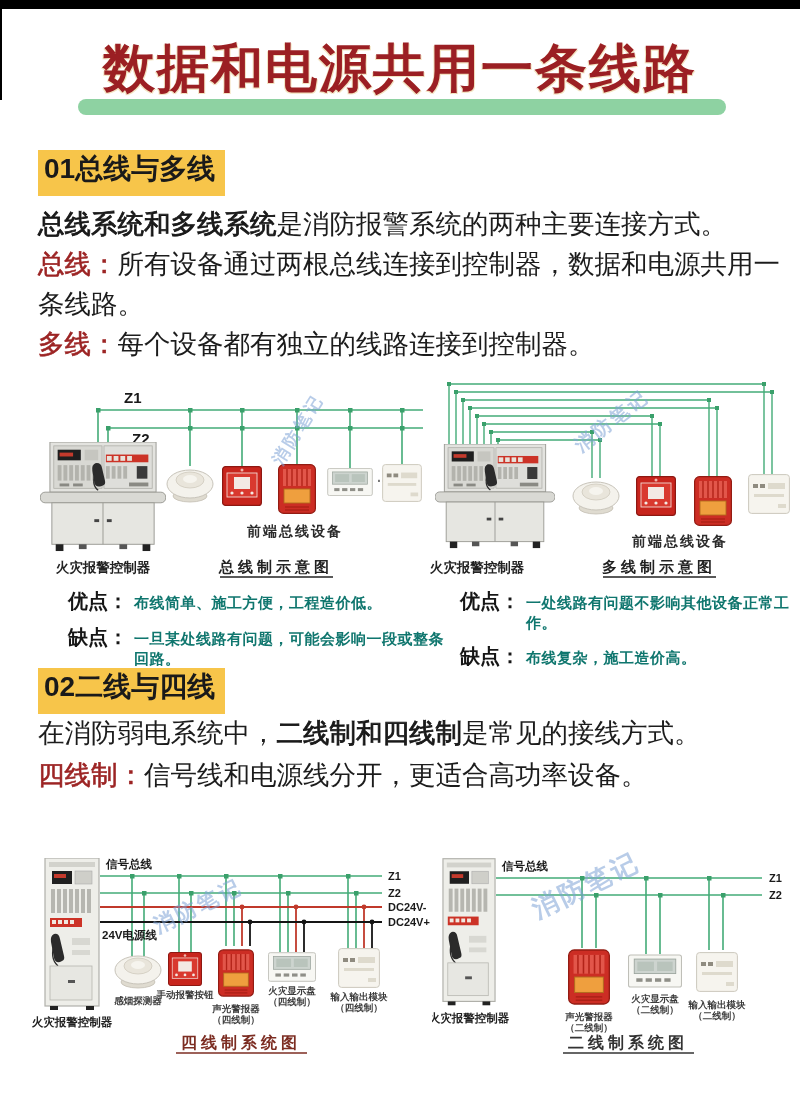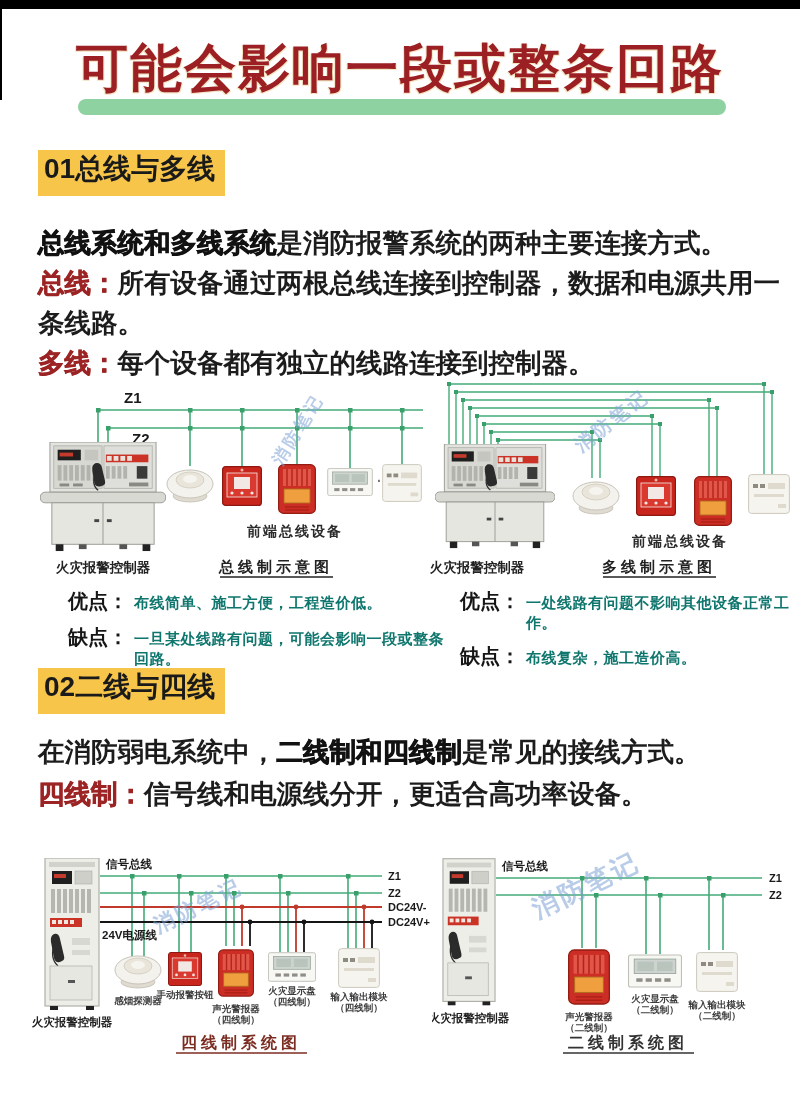--- a/index.html
+++ b/index.html
@@ -12,21 +12,21 @@
     font-size:52px;font-weight:900;letter-spacing:2px;color:#9b1f23;z-index:2;
     text-shadow:1px 1px 0 #f3e4c2, -1px 1px 0 #f3e4c2;}
   .title-underline{position:absolute;top:99px;left:78px;width:648px;height:16px;
     background:#8ed2a2;border-radius:9px;z-index:1;}
 
   .badge{position:absolute;left:38px;background:#f7c54a;color:#1a1a1a;
     font-size:28px;font-weight:900;padding:4px 10px 11px 6px;line-height:1.1;}
   .badge1{top:150px;} .badge2{top:668px;}
 
   .para{position:absolute;left:38px;width:752px;font-size:26.5px;line-height:40px;
-    color:#1c1c1c;font-weight:700;margin-top:19px;}
+    color:#1c1c1c;font-weight:400;}
   .para1{top:204px;} .para2{top:712px;line-height:42px;}
   .para p{margin:0;}
   .xb{-webkit-text-stroke:0.8px #111;}
   .term{color:#9c2424;-webkit-text-stroke:0.6px #9c2424;}
 
   .diag-row{position:absolute;left:30px;display:flex;align-items:flex-start;}
   .diag-row1{top:378px;} .diag-row2{top:848px;}
   svg{display:block;}
   svg text{font-family:"Liberation Sans","DejaVu Sans",sans-serif;}
   .cap-serif{font-family:"Liberation Serif","DejaVu Serif",serif;}
@@ -182,21 +182,21 @@
       <rect x="30" y="30" width="8" height="4" fill="#dedacd"></rect>
     </symbol>
   </defs>
 </svg>
 
 <div class="page">
   <div class="edge-top"></div>
   <div class="edge-left"></div>
 
   <div class="title-underline"></div>
-  <div class="title">可能会影响一段或整条回路</div>
+  <div class="title">数据和电源共用一条线路</div>
 
   <div class="badge badge1">01总线与多线</div>
 
   <div class="para para1">
     <p><span class="xb">总线系统和多线系统</span><span>是消防报警系统的两种主要连接方式。</span></p>
     <p><span class="term">总线：</span><span>所有设备通过两根总线连接到控制器，数据和电源共用一条线路。</span></p>
     <p><span class="term">多线：</span><span>每个设备都有独立的线路连接到控制器。</span></p>
   </div>
 
   <div class="diag-row diag-row1">

